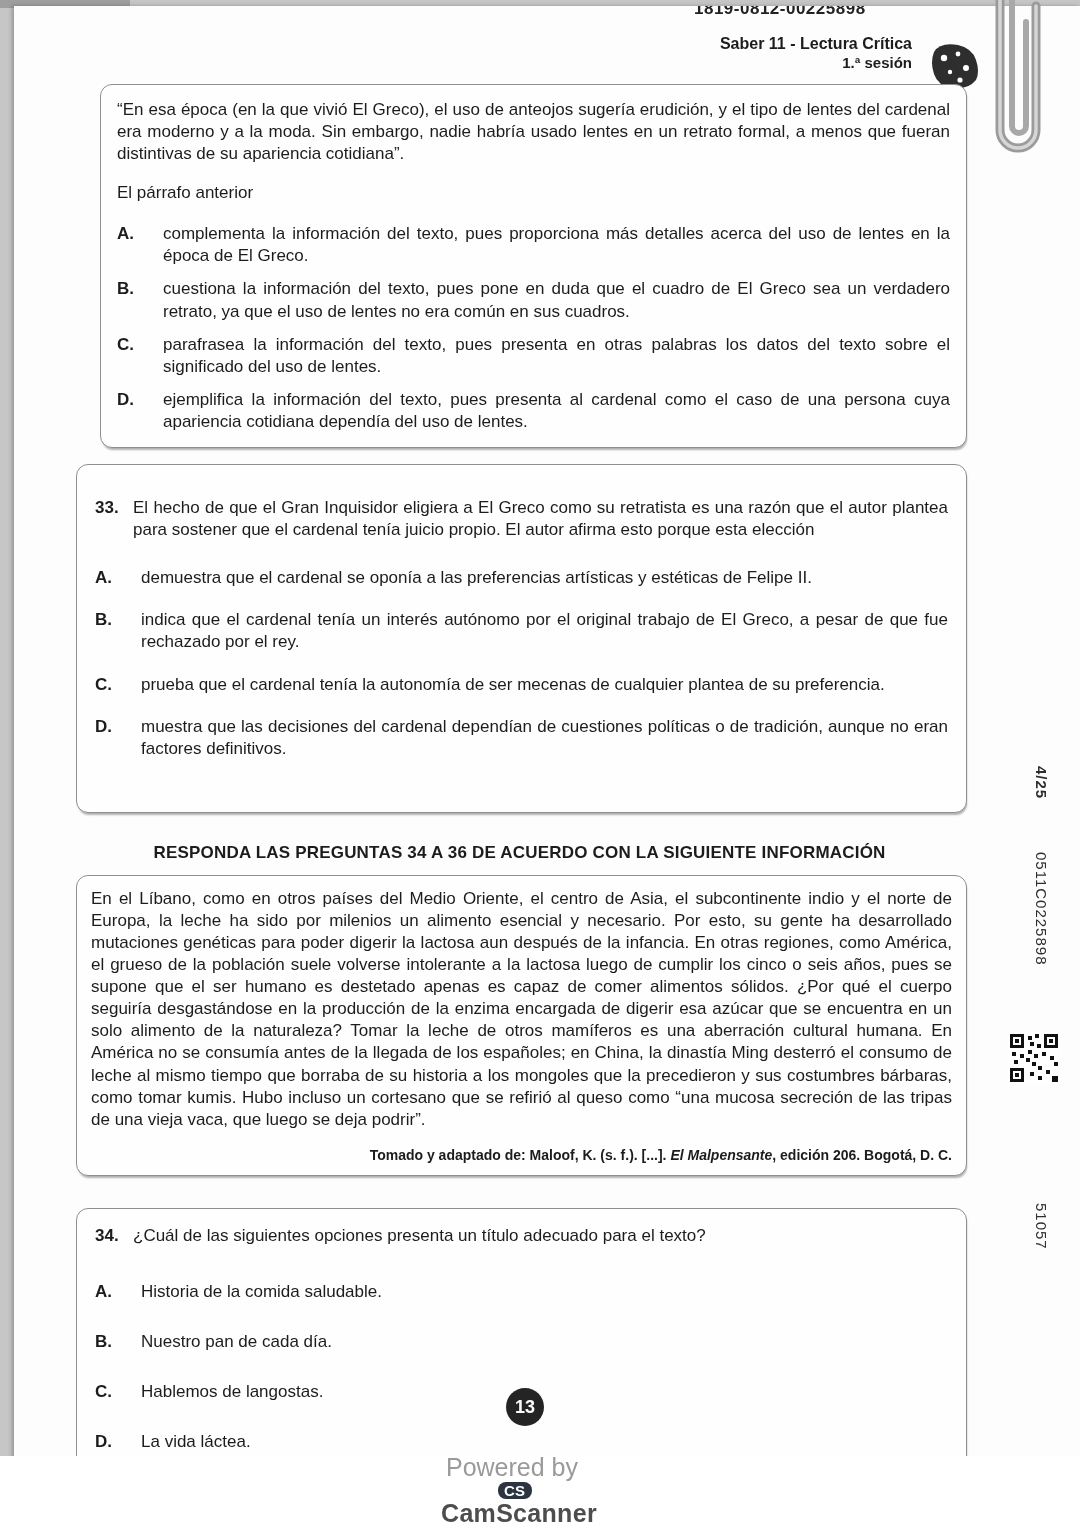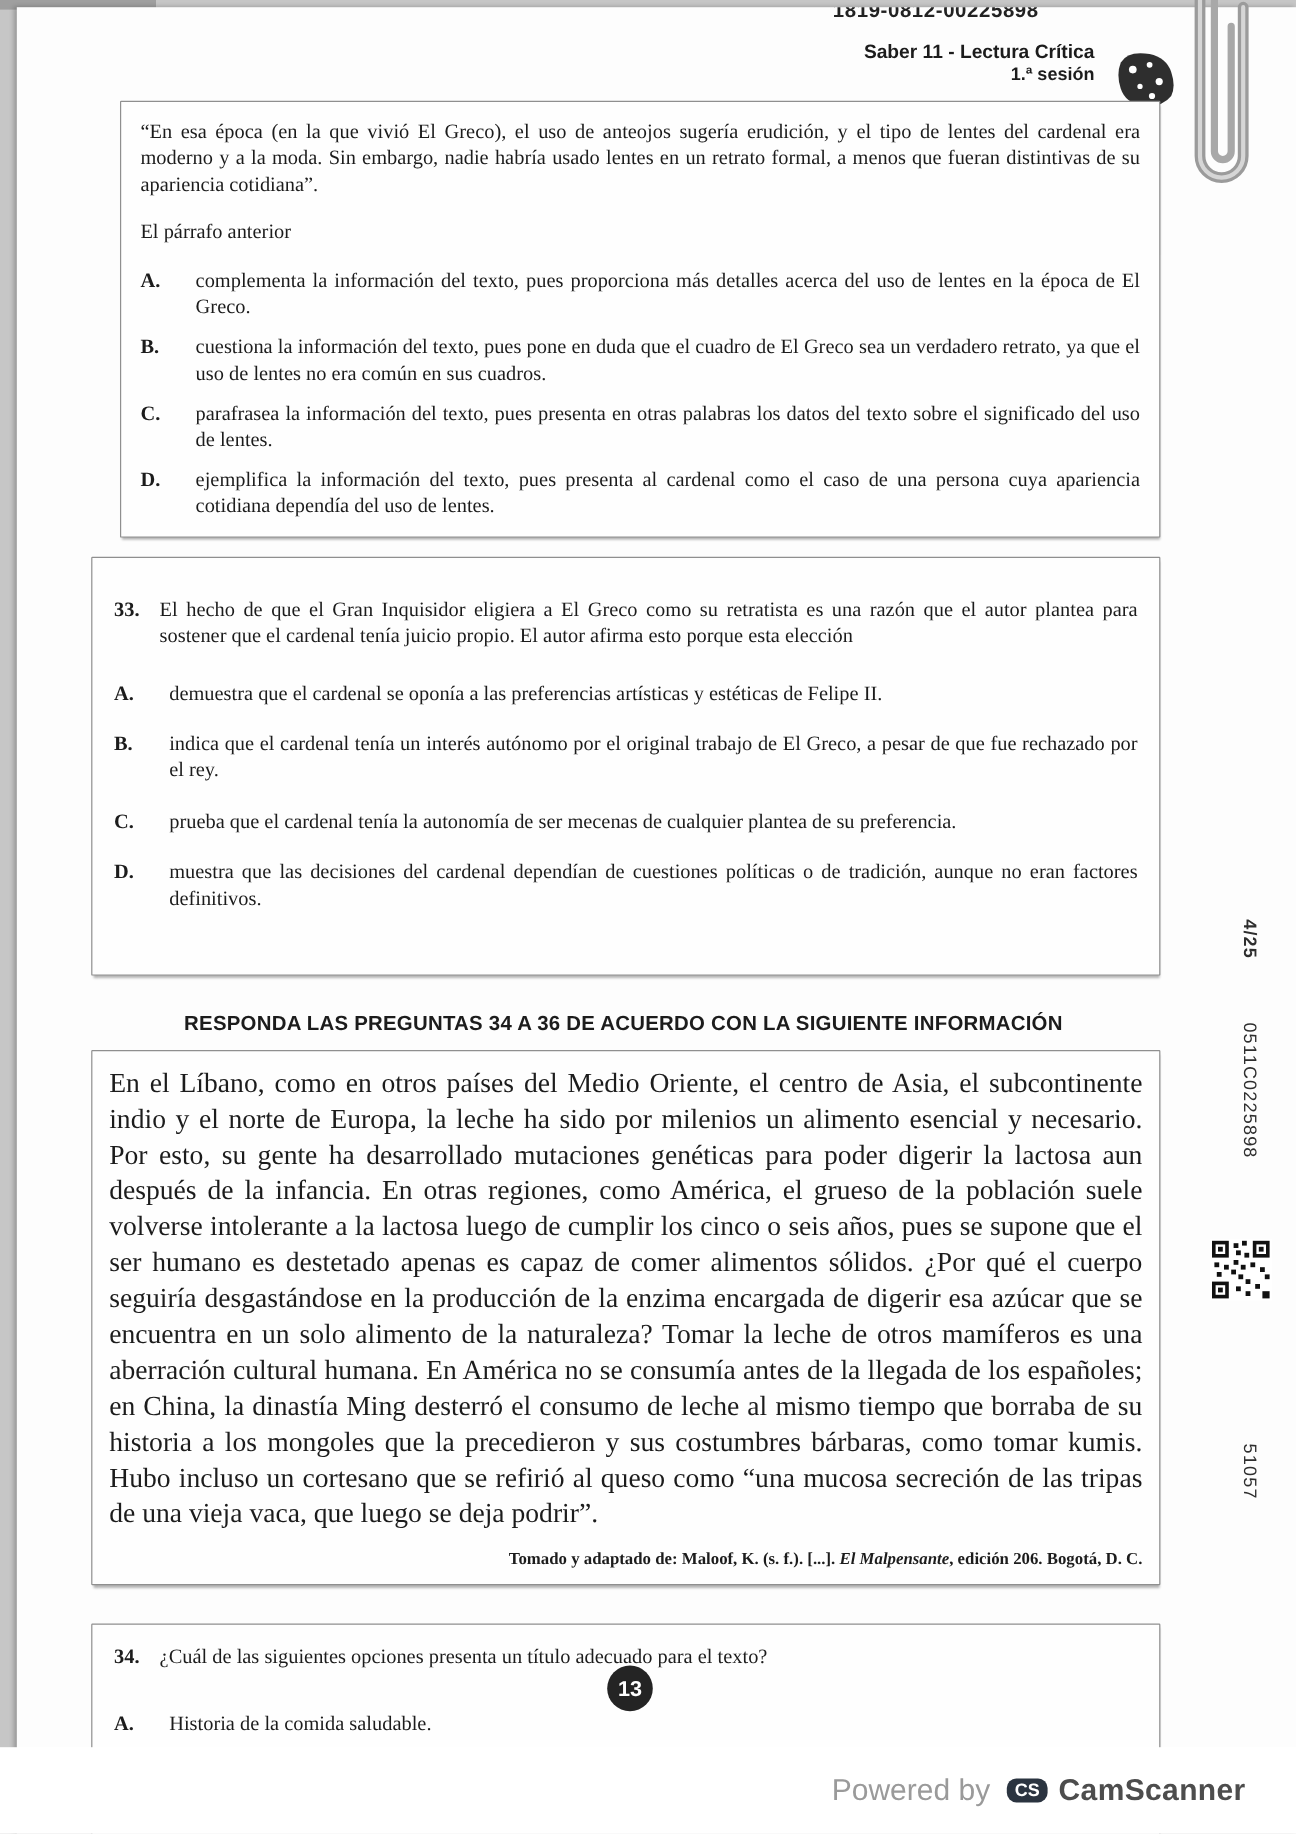--- a/index.html
+++ b/index.html
@@ -18,40 +18,40 @@
   .doc-code{position:absolute;top:-7px;left:680px;font-size:17px;font-weight:bold;letter-spacing:.5px;color:#222;}
   .exam-head{position:absolute;top:28px;right:168px;text-align:right;line-height:1.25;}
   .exam-title{font-size:16px;font-weight:bold;}
   .exam-session{font-size:15px;font-weight:bold;}
   .icfes-logo{position:absolute;top:36px;right:100px;}
   
   .content{position:absolute;left:58px;top:78px;width:895px;}
   .q-head{display:flex;margin-bottom:8px;font-size:17px;}
   .q-num{font-weight:bold;flex:0 0 38px;}
   .box{
-    border:1.5px solid #8f8f8f;border-radius:1px;
+    border:1.5px solid #8f8f8f;border-radius:12px;
     box-shadow:1px 3px 2px -1px rgba(0,0,0,.3);
-    padding:12px 16px;background:#fefefe;font-family:Liberation Serif, serif;
+    padding:12px 16px;background:#fefefe;
   }
   .frag{font-size:17px;line-height:1.3;text-align:justify;margin:2px 0 18px 0;}
   .lead{font-size:17px;margin:0 0 20px 0;}
   .opt{display:flex;font-size:17px;line-height:1.3;margin-bottom:11px;}
   .opt:last-child{margin-bottom:2px;}
   .opt-letter{font-weight:bold;flex:0 0 46px;}
   .opt-text{flex:1;text-align:justify;}
   .q32-box{margin-left:28px;}
   .stem{display:flex;font-size:17px;line-height:1.3;margin-bottom:26px;}
   .stem-text{flex:1;text-align:justify;}
   .q33-box{margin-left:4px;margin-top:16px;padding:32px 18px;}
   .q33-box .opt{margin-bottom:20px;}
   .section-header{
     margin:30px 0 12px 0;text-align:center;font-weight:bold;font-size:17px;letter-spacing:.2px;
   }
   .passage-box{margin-left:4px;padding:12px 14px;}
-  .passage{font-size:23px;line-height:1.3;text-align:justify;margin:0;}
+  .passage{font-size:17px;line-height:1.3;text-align:justify;margin:0;}
   .source-line{font-size:14px;font-weight:bold;text-align:right;margin-top:16px;}
   .q34-box{margin-left:4px;margin-top:32px;padding:16px 18px 24px 18px;}
   .q34-box .stem{margin-bottom:34px;}
   .q34-box .opt{margin-bottom:28px;}
   
   .page-badge{
     position:absolute;left:492px;top:1382px;width:38px;height:38px;border-radius:50%;
     background:#242424;color:#fff;font-size:18px;font-weight:bold;
     display:flex;align-items:center;justify-content:center;
   }
@@ -62,21 +62,21 @@
   }
   .side-fraction{top:766px;right:30px;font-weight:bold;}
   .side-code{top:852px;right:30px;}
   .side-number{top:1203px;right:30px;}
   .qr{position:absolute;top:1032px;right:20px;}
   
   .paperclip{position:absolute;top:-12px;right:26px;}
   
   .footer-bar{
     position:absolute;left:0;right:0;bottom:0;height:72px;background:#ffffff;
-    display:flex;align-items:center;justify-content:flex-end;padding-right:42px;box-sizing:border-box;
+    display:flex;align-items:center;justify-content:flex-end;padding-right:42px;box-sizing:border-box;flex-direction:column;
   }
   .powered-by{color:#9a9a9a;font-size:25px;margin-right:14px;}
   .cs-badge{
     width:34px;height:20px;border-radius:8px;background:#2b3440;color:#fff;
     display:flex;align-items:center;justify-content:center;
     font-size:15px;font-weight:bold;margin-right:9px;
   }
   .cs-name{color:#4d4d4d;font-size:25px;font-weight:bold;letter-spacing:.3px;}
   
   .scan-edge{position:absolute;left:0;top:0;width:130px;height:8px;background:#9f9f9f;}

